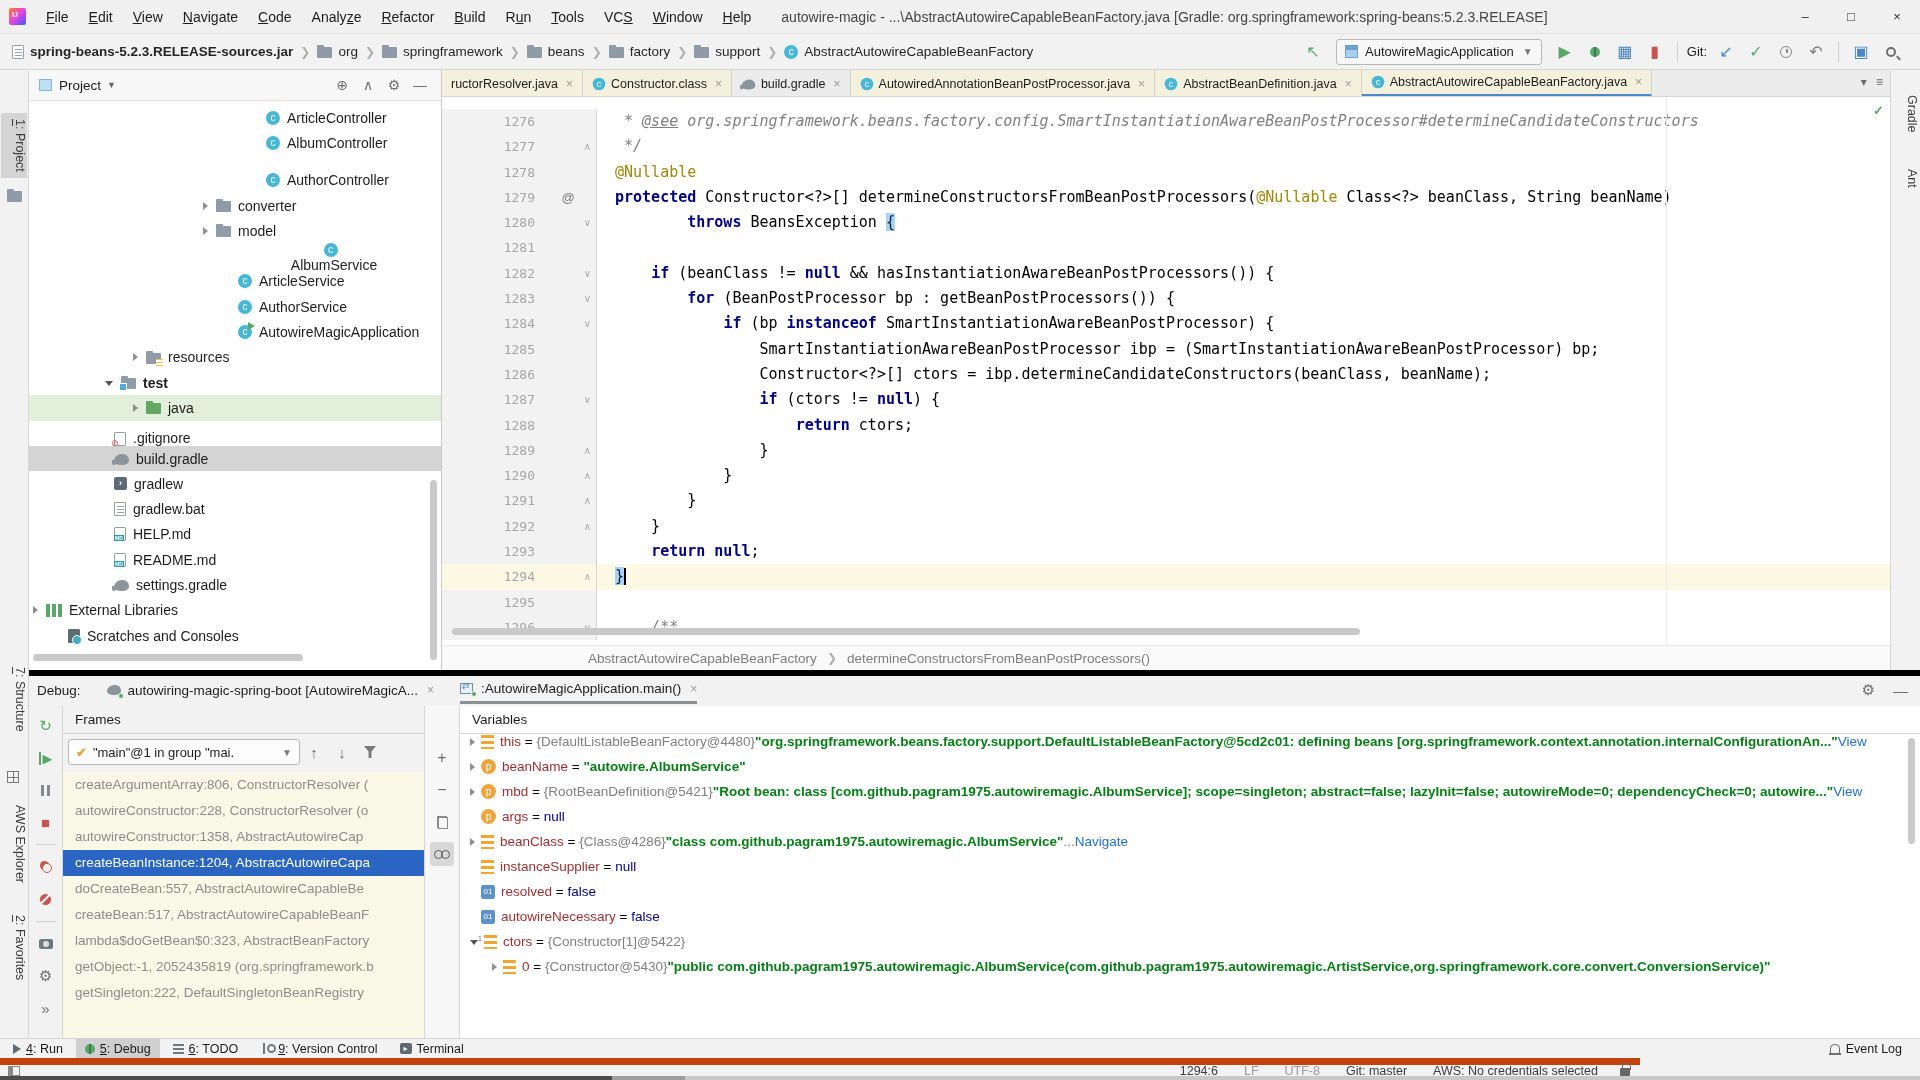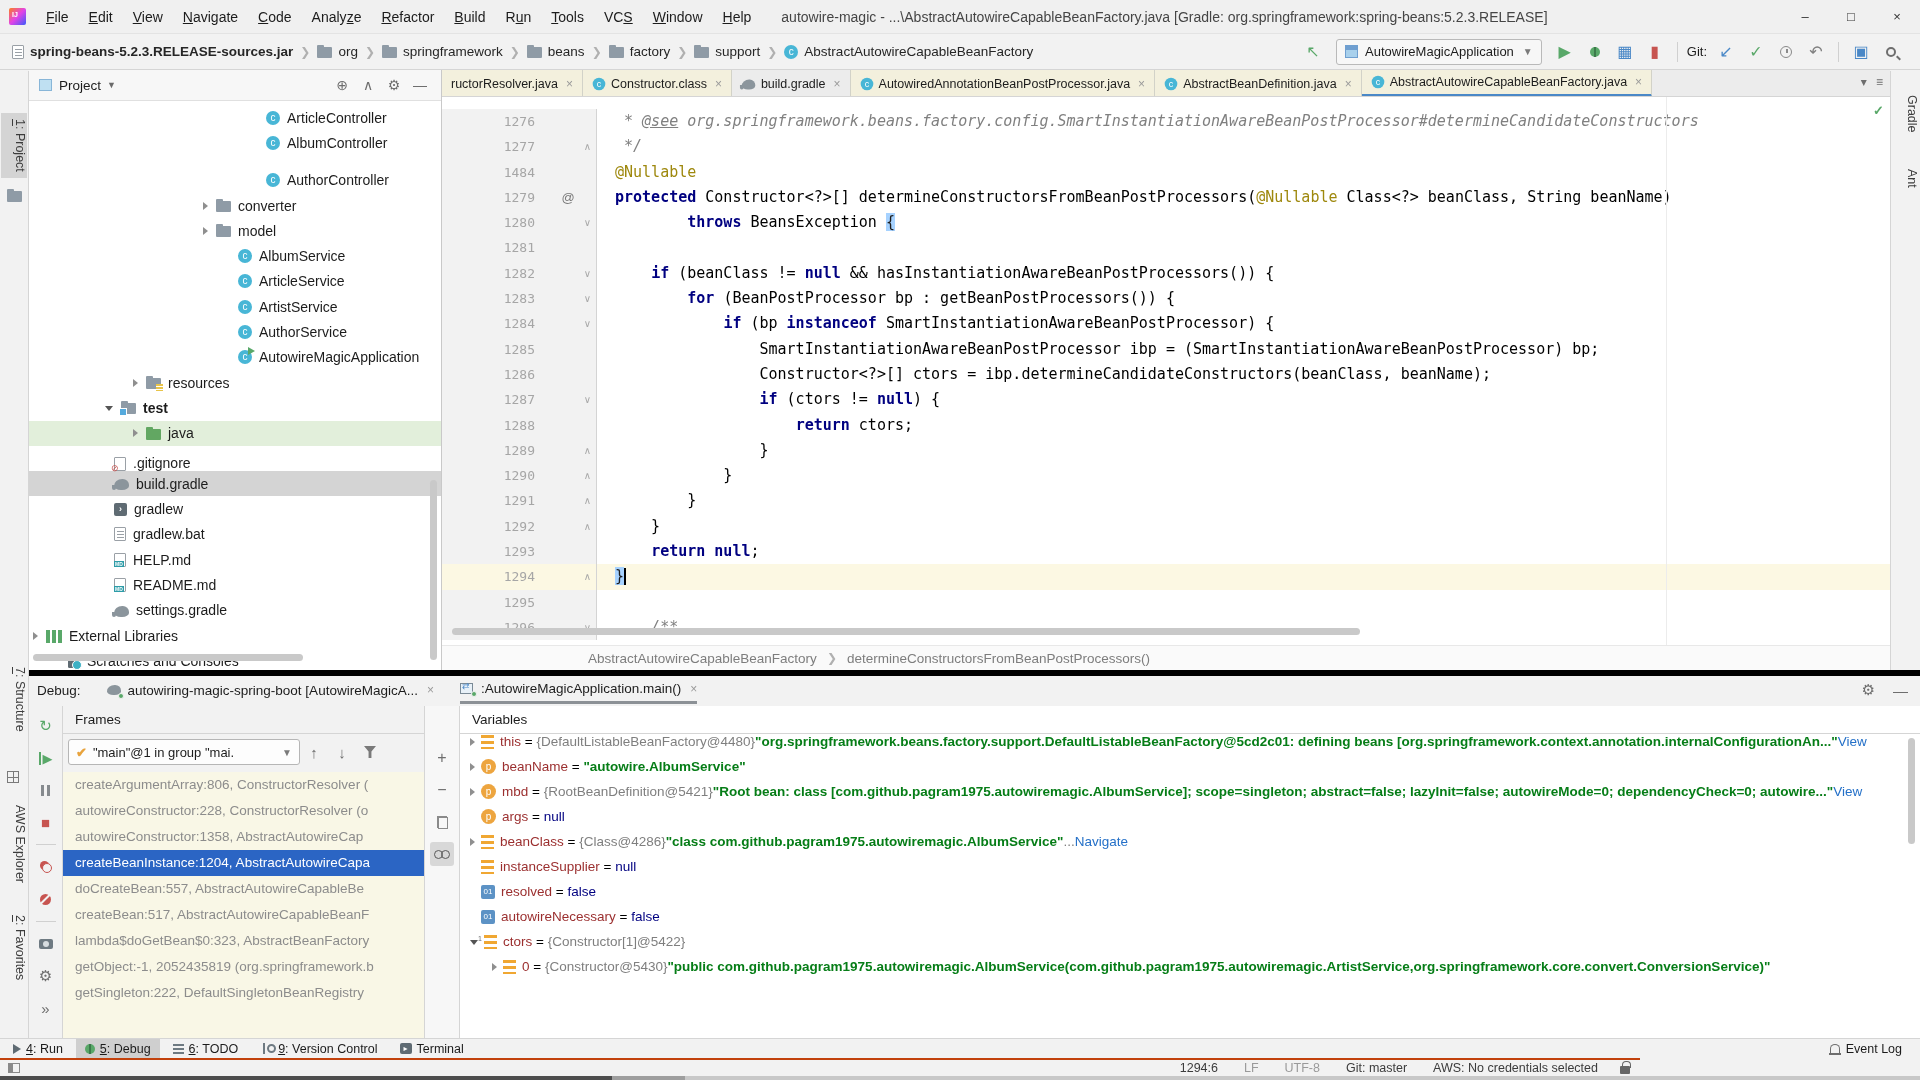--- a/index.html
+++ b/index.html
@@ -198,21 +198,21 @@
 .ic-bug{width:10px;height:10px;border-radius:50%;background:#59a869;position:relative}
 .ic-bug::after{content:"";position:absolute;left:4px;top:0;width:2px;height:10px;background:#3c7a4b}
 .ic-todo{width:11px;height:10px;background:repeating-linear-gradient(#6e7a82 0 2px,transparent 2px 4px)}
 .ic-vcs{width:10px;height:11px;border-left:2px solid #6e7a82;position:relative;margin-left:3px}
 .ic-vcs::after{content:"";position:absolute;left:2px;top:1px;width:5px;height:5px;border-radius:50%;border:2px solid #6e7a82}
 .ic-term{width:12px;height:11px;background:#5f6b73;border-radius:2px;color:#fff;font-size:8px;line-height:11px;text-align:center}
 .ic-term::after{content:"▸"}
 .ic-bell{width:10px;height:9px;border:1.5px solid #6e6e6e;border-radius:50% 50% 0 0;border-bottom:none;position:relative;margin-right:6px}
 .ic-bell::after{content:"";position:absolute;left:-2px;bottom:-2px;width:12px;height:2px;background:#6e6e6e}
 .tw-right{margin-left:auto;display:flex;align-items:center;margin-right:18px}
-.statusbar{position:absolute;left:0;top:1058px;width:1640px;height:18px;background:#f2f2f2;border-top:2px solid #c2410c;display:flex;align-items:center;font-size:12.5px;color:#3c3c3c}
+.statusbar{position:absolute;left:0;top:1058px;width:1640px;height:18px;background:#f2f2f2;border-top:7px solid #c2410c;display:flex;align-items:center;font-size:12.5px;color:#3c3c3c}
 .sb-left-ico{width:12px;height:10px;border:1.5px solid #8a8a8a;margin-left:8px;position:relative}
 .sb-left-ico::after{content:"";position:absolute;left:0;top:0;width:4px;height:100%;background:#8a8a8a}
 .sb-right{margin-left:auto;display:flex;align-items:center;margin-right:10px}
 .sb-item{margin-left:26px}
 .sb-item.dim{color:#9a9a9a}
 .ic-lock{width:10px;height:8px;background:#666;border-radius:1px;position:relative;margin-left:22px;margin-top:3px}
 .ic-lock::before{content:"";position:absolute;left:1.5px;top:-5px;width:7px;height:6px;border:1.5px solid #666;border-bottom:none;border-radius:4px 4px 0 0}
 .bstrip{position:absolute;left:0;top:1076px;width:1920px;height:4px;background:#c8c8c8}
 .bstrip .dark{position:absolute;left:0;top:0;width:612px;height:4px;background:#4d4d4d}
 .bstrip .thumb{position:absolute;left:612px;top:0;width:73px;height:4px;background:#9e9e9e}
@@ -364,34 +364,29 @@
       <div class="tree-row" style="padding-left: 174px;">
         <span class="chev"></span>
         <span class="ti ti-folder"></span>
         <span class="lbl">converter</span>
       </div>
       <div class="tree-row" style="padding-left: 174px;">
         <span class="chev"></span>
         <span class="ti ti-folder"></span>
         <span class="lbl">model</span>
       </div>
+      <div class="tree-row" style="padding-left: 198px; flex-direction: column;">
+        <span class="no-chev"></span>
+        <span class="ti ti-class"></span>
+        <span class="lbl">AlbumService</span>
+      </div>
       <div class="tree-row" style="padding-left: 198px;">
         <span class="no-chev"></span>
         <span class="ti ti-class"></span>
-        <span class="lbl">AlbumService</span>
-      </div>
-      <div class="tree-row" style="padding-left: 198px;">
-        <span class="no-chev"></span>
-        <span class="ti ti-class"></span>
         <span class="lbl">ArticleService</span>
-      </div>
-      <div class="tree-row" style="padding-left: 198px;">
-        <span class="no-chev"></span>
-        <span class="ti ti-class"></span>
-        <span class="lbl">ArtistService</span>
       </div>
       <div class="tree-row" style="padding-left: 198px;">
         <span class="no-chev"></span>
         <span class="ti ti-class"></span>
         <span class="lbl">AuthorService</span>
       </div>
       <div class="tree-row" style="padding-left: 198px;">
         <span class="no-chev"></span>
         <span class="ti ti-class-run"></span>
         <span class="lbl">AutowireMagicApplication</span>
@@ -491,21 +486,21 @@
         <span class="ti ti-class"></span>
         <span>AbstractAutowireCapableBeanFactory.java</span>
         <span class="x">×</span>
       </div>
     </div>
   <span class="tab-ext">▾  ≡</span>
   <span class="insp-ok">✓</span>
   <div class="code-area" id="codearea">
       <div class="code-line"><span class="ln">1276</span><span class="gi"></span><span class="fold"></span><span class="code"><span class="sc"> * </span><span class="scu">@see</span><span class="sc"> org.springframework.beans.factory.config.SmartInstantiationAwareBeanPostProcessor#determineCandidateConstructors</span></span></div>
       <div class="code-line"><span class="ln">1277</span><span class="gi"></span><span class="fold">∧</span><span class="code"><span class="sc"> */</span></span></div>
-      <div class="code-line"><span class="ln">1484</span><span class="gi"></span><span class="fold"></span><span class="code"><span class="sa">@Nullable</span></span></div>
+      <div class="code-line"><span class="ln">1278</span><span class="gi"></span><span class="fold"></span><span class="code"><span class="sa">@Nullable</span></span></div>
       <div class="code-line"><span class="ln">1279</span><span class="gi">@</span><span class="fold"></span><span class="code"><span class="sk">protected </span><span class="sp">Constructor&lt;?&gt;[] determineConstructorsFromBeanPostProcessors(</span><span class="sa">@Nullable</span><span class="sp"> Class&lt;?&gt; beanClass, String beanName)</span></span></div>
       <div class="code-line"><span class="ln">1280</span><span class="gi"></span><span class="fold">∨</span><span class="code"><span class="sp">        </span><span class="sk">throws </span><span class="sp">BeansException </span><span class="sh">{</span></span></div>
       <div class="code-line"><span class="ln">1281</span><span class="gi"></span><span class="fold"></span><span class="code"></span></div>
       <div class="code-line"><span class="ln">1282</span><span class="gi"></span><span class="fold">∨</span><span class="code"><span class="sp">    </span><span class="sk">if </span><span class="sp">(beanClass != </span><span class="sk">null</span><span class="sp"> &amp;&amp; hasInstantiationAwareBeanPostProcessors()) {</span></span></div>
       <div class="code-line"><span class="ln">1283</span><span class="gi"></span><span class="fold">∨</span><span class="code"><span class="sp">        </span><span class="sk">for </span><span class="sp">(BeanPostProcessor bp : getBeanPostProcessors()) {</span></span></div>
       <div class="code-line"><span class="ln">1284</span><span class="gi"></span><span class="fold">∨</span><span class="code"><span class="sp">            </span><span class="sk">if </span><span class="sp">(bp </span><span class="sk">instanceof </span><span class="sp">SmartInstantiationAwareBeanPostProcessor) {</span></span></div>
       <div class="code-line"><span class="ln">1285</span><span class="gi"></span><span class="fold"></span><span class="code"><span class="sp">                SmartInstantiationAwareBeanPostProcessor ibp = (SmartInstantiationAwareBeanPostProcessor) bp;</span></span></div>
       <div class="code-line"><span class="ln">1286</span><span class="gi"></span><span class="fold"></span><span class="code"><span class="sp">                Constructor&lt;?&gt;[] ctors = ibp.determineCandidateConstructors(beanClass, beanName);</span></span></div>
       <div class="code-line"><span class="ln">1287</span><span class="gi"></span><span class="fold">∨</span><span class="code"><span class="sp">                </span><span class="sk">if </span><span class="sp">(ctors != </span><span class="sk">null</span><span class="sp">) {</span></span></div>
       <div class="code-line"><span class="ln">1288</span><span class="gi"></span><span class="fold"></span><span class="code"><span class="sp">                    </span><span class="sk">return </span><span class="sp">ctors;</span></span></div>

